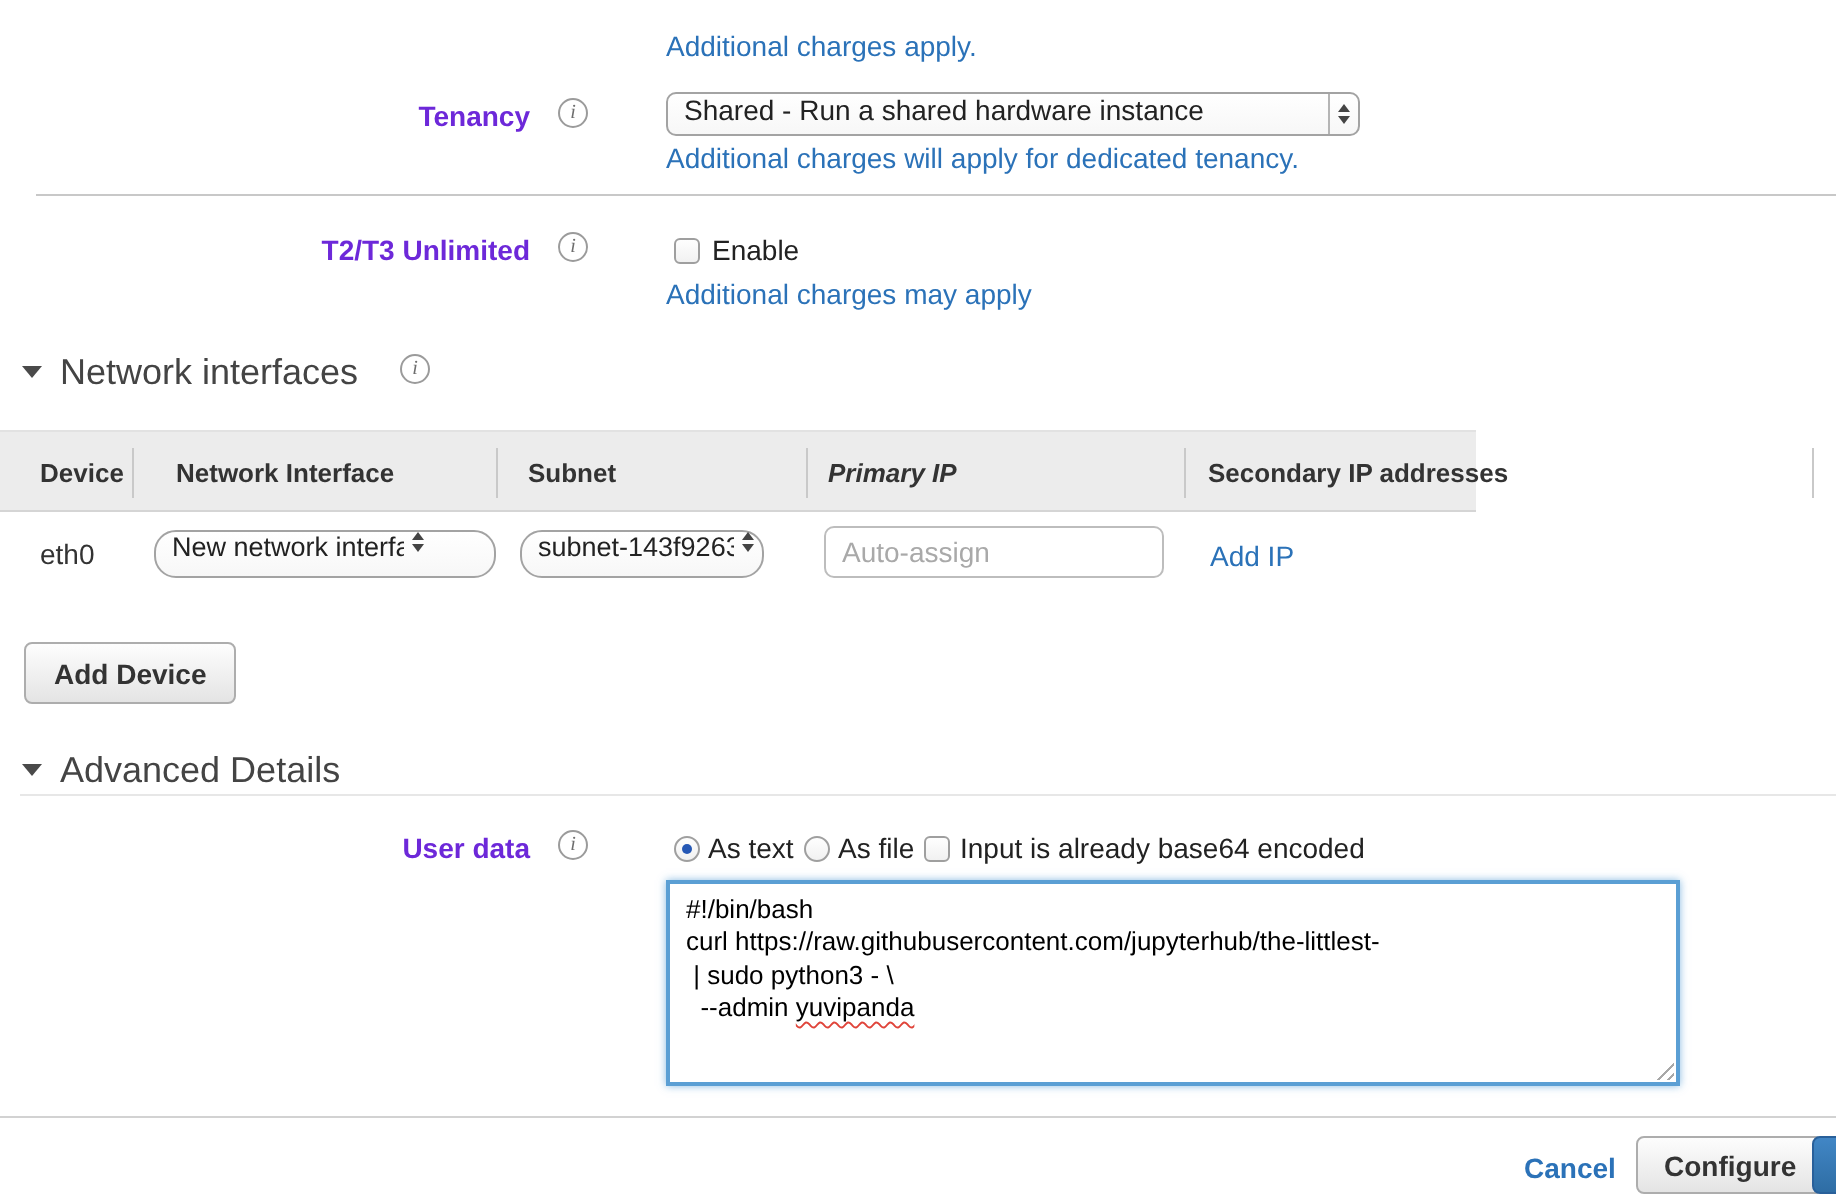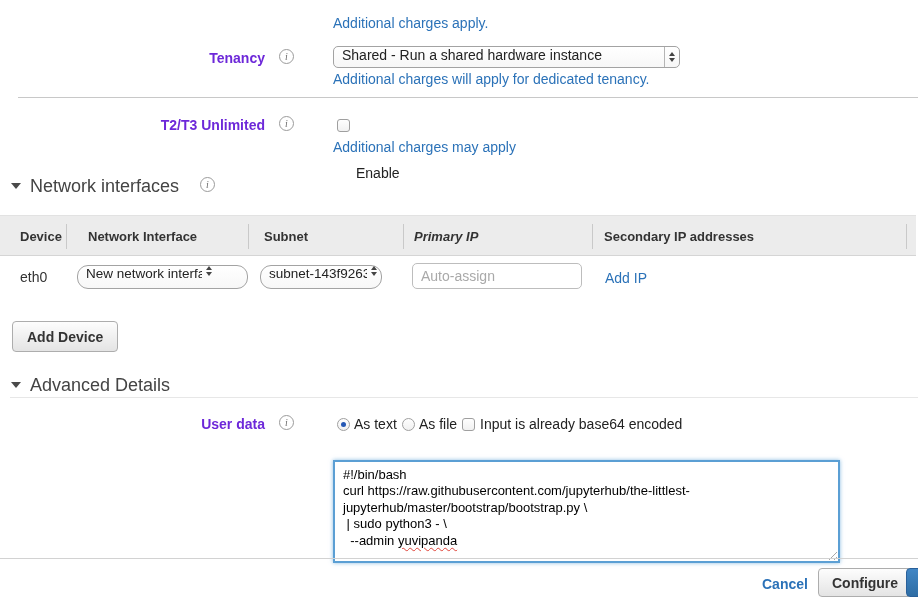--- a/index.html
+++ b/index.html
@@ -34,21 +34,21 @@
   .hr-footer { left:0; width:918px; top:558px; background:#d2d2d2; }
 
   .checkbox { position:absolute; width:13px; height:13px; border:1px solid #9f9f9f; border-radius:3px;
     background:linear-gradient(#fefefe,#f1f1f1); cursor:pointer; }
   .plain-label { position:absolute; font-size:14px; color:#222; cursor:default; }
 
   .sec-tri { position:absolute; width:0; height:0; border-left:5px solid transparent; border-right:5px solid transparent;
     border-top:6px solid #4a4a4a; cursor:pointer; }
   .sec-title { position:absolute; font-size:18px; color:#444; cursor:pointer; }
 
-  .thead { position:absolute; left:0; top:215px; width:916px; height:41px; background:#ececec;
+  .thead { position:absolute; left:0; top:215px; width:738px; height:41px; background:#ececec;
     border-top:1px solid #e2e2e2; border-bottom:1px solid #d5d5d5; }
   .th { position:absolute; top:228px; font-size:13px; font-weight:bold; color:#333; white-space:nowrap; }
   .vdiv { position:absolute; top:223px; height:25px; width:1px; background:#c9c9c9; }
 
   .cell-text { position:absolute; font-size:14px; color:#333; }
 
   .row-select { height:24px; border-radius:11px; font-size:13.5px; }
 
   .ip-input { position:absolute; left:412px; top:263px; width:170px; height:26px; border:1px solid #bdbdbd;
     border-radius:5px; font-size:14px; padding:0 8px; color:#333; font-family:"Liberation Sans", sans-serif; }
@@ -61,21 +61,21 @@
   .next-btn { left:906px; top:568px; height:29px; width:84px; background:linear-gradient(#4186c5,#2e6da4);
     border-color:#29609a; color:#fff; }
 
   .radio { position:absolute; width:13px; height:13px; border:1px solid #9f9f9f; border-radius:50%;
     background:linear-gradient(#fefefe,#f1f1f1); cursor:pointer; }
   .radio.selected::after { content:""; position:absolute; left:3px; top:3px; width:5px; height:5px;
     border-radius:50%; background:#2558b5; }
 
   .codebox { position:absolute; left:333px; top:440px; width:507px; height:103px; background:#fff;
     border:2px solid #5b9fd4; box-shadow:0 0 4px rgba(100,165,216,.75); padding:5px 8px;
-    font-size:13px; line-height:16.4px; color:#000; cursor:text;margin-top:20px; }
+    font-size:13px; line-height:16.4px; color:#000; cursor:text; }
   .codeline { white-space:pre; }
   .squiggle { text-decoration:underline; text-decoration-style:wavy; text-decoration-color:#e0443a;
     text-decoration-thickness:1px; text-underline-offset:2px; }
   .grip { position:absolute; right:1px; bottom:1px; width:11px; height:11px;
     background:repeating-linear-gradient(135deg, transparent 0 2.5px, #a8a8a8 2.5px 3.5px);
     clip-path:polygon(100% 0, 100% 100%, 0 100%); cursor:nwse-resize; }
 
   .cancel { left:762px; top:576px; font-weight:bold; }
 </style>
 </head>
@@ -95,21 +95,21 @@
       <span class="tri-down"></span>
     </span>
   </div>
   <a class="lnk tenancy-link">Additional charges will apply for dedicated tenancy.</a>
 
   <div class="hr hr-tenancy"></div>
 
   <div class="row-label" style="top:117px;">T2/T3 Unlimited</div>
   <span class="info-icon" style="left:279px; top:116px;">i</span>
   <span class="checkbox" style="left:337px; top:119px;"></span>
-  <span class="plain-label" style="left:356px; top:117px;margin-top:48px;">Enable</span>
+  <span class="plain-label" style="left:356px; top:117px;">Enable</span>
   <a class="lnk" style="left:333px; top:139px;">Additional charges may apply</a>
 
   <span class="sec-tri" style="left:11px; top:183px;"></span>
   <span class="sec-title" style="left:30px; top:176px;">Network interfaces</span>
   <span class="info-icon" style="left:200px; top:177px;">i</span>
 
   <div class="thead">
     <span class="vdiv" style="left:66px; top:8px;"></span>
     <span class="vdiv" style="left:248px; top:8px;"></span>
     <span class="vdiv" style="left:403px; top:8px;"></span>
@@ -158,21 +158,20 @@
   <span class="radio selected" style="left:337px; top:418px;"></span>
   <span class="plain-label" style="left:354px; top:416px;">As text</span>
   <span class="radio" style="left:402px; top:418px;"></span>
   <span class="plain-label" style="left:419px; top:416px;">As file</span>
   <span class="checkbox" style="left:462px; top:418px;"></span>
   <span class="plain-label" style="left:480px; top:416px;">Input is already base64 encoded</span>
 
   <div class="codebox">
     <div class="codeline">#!/bin/bash</div>
     <div class="codeline">curl https://raw.githubusercontent.com/jupyterhub/the-littlest-</div>
-    <div class="codeline">jupyterhub/master/bootstrap/bootstrap.py \</div>
     <div class="codeline"> | sudo python3 - \</div>
     <div class="codeline"><span>  --admin </span><span class="squiggle">yuvipanda</span></div>
     <span class="grip"></span>
   </div>
 
   <div class="hr hr-footer"></div>
   <a class="lnk cancel">Cancel</a>
   <button class="btn previous">Configure</button>
   <button class="btn next-btn"></button>
 

